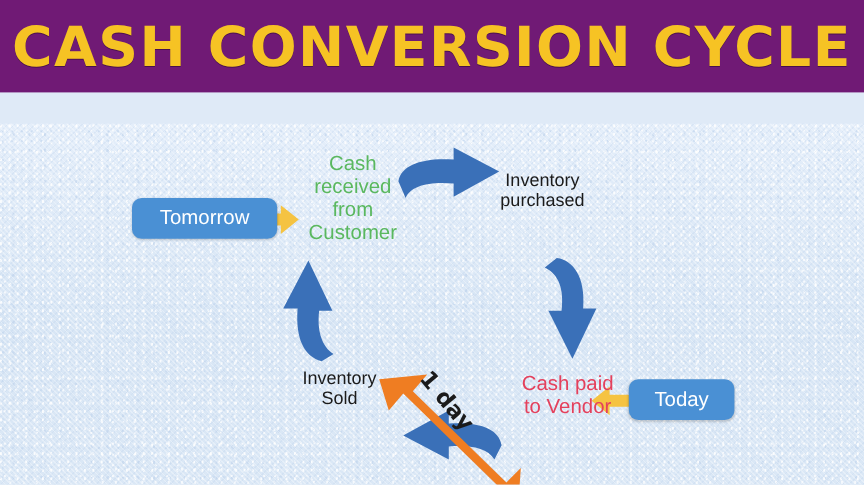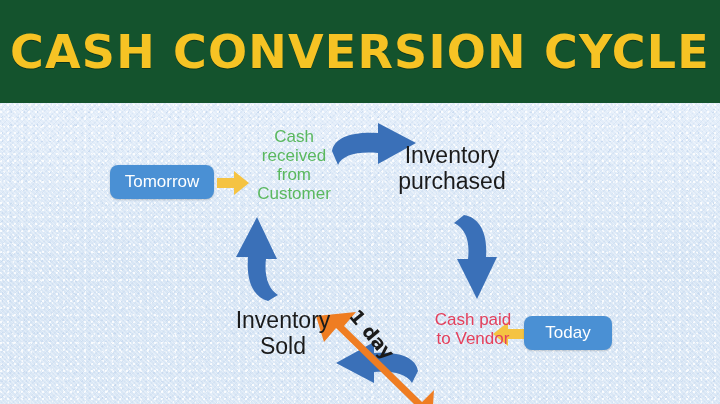--- a/index.html
+++ b/index.html
@@ -14,22 +14,22 @@
     overflow: hidden;
     font-family: "Liberation Sans", sans-serif;
     background: #dfeaf7;
   }
 
   
   #header {
     position: absolute;
     left: 0; top: 0;
     width: 720px;
-    height: 103px;
-    background: #14532d;
+    height: 77px;
+    background: #701a75;
     display: flex;
     align-items: center;
     justify-content: center;
   }
   #title {
     color: #f6c324;
     font-size: 46px;
     font-weight: bold;
     letter-spacing: 1.2px;
     white-space: nowrap;
@@ -68,21 +68,21 @@
   
   .node {
     position: absolute;
     text-align: center;
     line-height: 1.12;
     white-space: pre-line;
     z-index: 5;
   }
 
   
-  .lbl-dark   { color: #1b1b1b; font-size: 23px; }
+  .lbl-dark   { color: #1b1b1b; font-size: 15px; }
   .lbl-green  { color: #5ab85f; font-size: 17px; }
   .lbl-red    { color: #e4405c; font-size: 17px; }
 
   
   .pill {
     position: absolute;
     background: #4a90d4;
     color: #ffffff;
     border-radius: 8px;
     font-size: 17px;
@@ -163,21 +163,21 @@
 
     <div class="node lbl-dark" style="left:392px; top:40px; width:120px;">Inventory
 purchased</div>
 
     <div class="node lbl-red" style="left:418px; top:207px; width:110px;">Cash paid
 to Vendor</div>
 
     <div class="node lbl-dark" style="left:228px; top:205px; width:110px;">Inventory
 Sold</div>
 
-    <div class="pill" style="left:110px; top:62px; width:104px; height:34px;">
+    <div class="pill" style="left:110px; top:62px; width:121px; height:34px;">
       <span>Tomorrow</span>
     </div>
 
     <div class="pill" style="left:524px; top:213px; width:88px; height:34px;">
       <span>Today</span>
     </div>
 
     <div id="day-label">1 day</div>
 
   </div>

